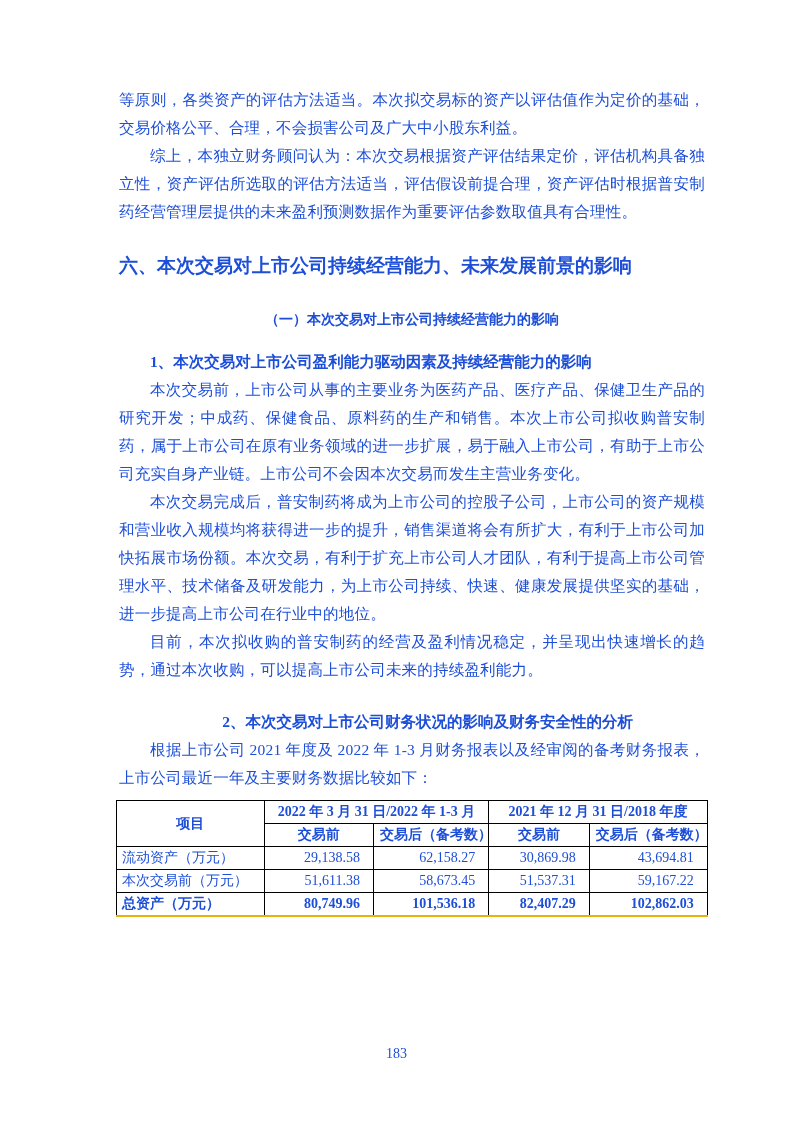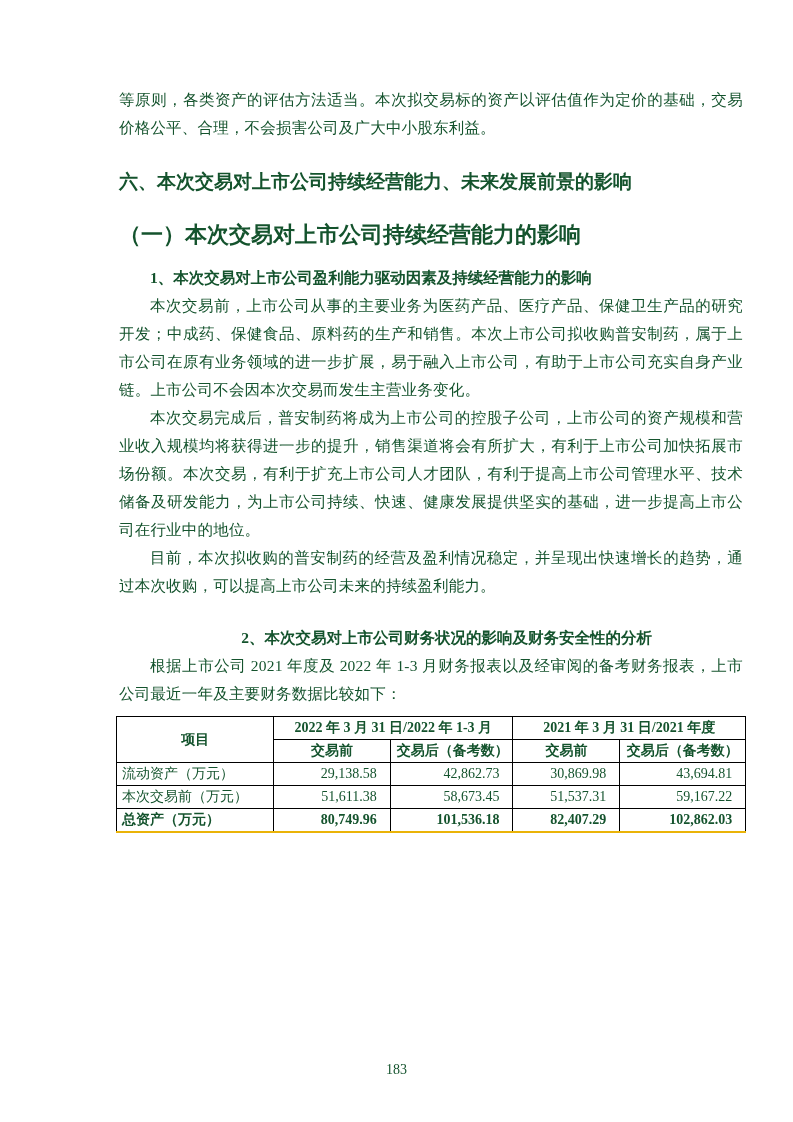--- a/index.html
+++ b/index.html
@@ -7,23 +7,23 @@
     padding: 0;
     background: #ffffff;
   }
   .page {
     position: relative;
     width: 793px;
     height: 1122px;
     margin: 0 auto;
     background: #ffffff;
     box-sizing: border-box;
-    padding: 86px 50px 0 119px;
+    padding: 86px 88px 0 119px;
     font-family: "Liberation Serif", "DejaVu Serif", serif;
-    color: #14532d;
+    color: #1d4ed8;
     overflow: hidden;
   }
   p.body {
     margin: 0;
     font-size: 15.5px;
     line-height: 28px;
     text-align: justify;
     text-indent: 2em;
     letter-spacing: 0.2px;
   }
@@ -31,23 +31,24 @@
   h1.sec {
     margin: 26px 0 26px 0;
     font-family: "Liberation Sans", "DejaVu Sans", sans-serif;
     font-size: 19px;
     line-height: 28px;
     font-weight: bold;
   }
   h2.subsec {
     margin: 4px 0 16px 0;
     font-family: "Liberation Sans", "DejaVu Sans", sans-serif;
-    font-size: 22px;
+    font-size: 14px;
     line-height: 26px;
     font-weight: bold;
+    text-align: center;
   }
   p.item-line {
     margin: 0;
     font-size: 15.5px;
     line-height: 28px;
     text-indent: 2em;
     font-weight: bold;
   }
   p.item-line.spaced { margin-top: 24px; text-align: center; }
   table.fin {
@@ -77,33 +78,34 @@
   }
   table.fin td.num {
     text-align: right;
     padding-right: 13px;
   }
   table.fin tr.total-row td { font-weight: bold; }
   .page-number {
     position: absolute;
     left: 0;
     right: 0;
-    bottom: 44px;
+    bottom: 60px;
     text-align: center;
     font-size: 14px;
     font-family: "Liberation Serif", "DejaVu Serif", serif;
   }
 </style>
 </head>
 <body>
 
 <div class="page">
 
   <p class="body no-indent">等原则，各类资产的评估方法适当。本次拟交易标的资产以评估值作为定价的基础，交易价格公平、合理，不会损害公司及广大中小股东利益。</p>
 
+  <p class="body">综上，本独立财务顾问认为：本次交易根据资产评估结果定价，评估机构具备独立性，资产评估所选取的评估方法适当，评估假设前提合理，资产评估时根据普安制药经营管理层提供的未来盈利预测数据作为重要评估参数取值具有合理性。</p>
 
   <h1 class="sec">六、本次交易对上市公司持续经营能力、未来发展前景的影响</h1>
 
   <h2 class="subsec">（一）本次交易对上市公司持续经营能力的影响</h2>
 
   <p class="item-line">1、本次交易对上市公司盈利能力驱动因素及持续经营能力的影响</p>
 
   <p class="body">本次交易前，上市公司从事的主要业务为医药产品、医疗产品、保健卫生产品的研究开发；中成药、保健食品、原料药的生产和销售。本次上市公司拟收购普安制药，属于上市公司在原有业务领域的进一步扩展，易于融入上市公司，有助于上市公司充实自身产业链。上市公司不会因本次交易而发生主营业务变化。</p>
 
   <p class="body">本次交易完成后，普安制药将成为上市公司的控股子公司，上市公司的资产规模和营业收入规模均将获得进一步的提升，销售渠道将会有所扩大，有利于上市公司加快拓展市场份额。本次交易，有利于扩充上市公司人才团队，有利于提高上市公司管理水平、技术储备及研发能力，为上市公司持续、快速、健康发展提供坚实的基础，进一步提高上市公司在行业中的地位。</p>
@@ -119,34 +121,34 @@
       <col style="width:25%">
       <col style="width:18.5%">
       <col style="width:19.5%">
       <col style="width:17%">
       <col style="width:20%">
     </colgroup>
     <thead>
       <tr>
         <th rowspan="2">项目</th>
         <th colspan="2">2022 年 3 月 31 日/2022 年 1-3 月</th>
-        <th colspan="2">2021 年 3 月 31 日/2021 年度</th>
+        <th colspan="2">2021 年 12 月 31 日/2018 年度</th>
       </tr>
       <tr>
         <th>交易前</th>
         <th>交易后（备考数）</th>
         <th>交易前</th>
         <th>交易后（备考数）</th>
       </tr>
     </thead>
     <tbody>
       <tr>
         <td class="label">流动资产（万元）</td>
         <td class="num">29,138.58</td>
-        <td class="num">42,862.73</td>
+        <td class="num">62,158.27</td>
         <td class="num">30,869.98</td>
         <td class="num">43,694.81</td>
       </tr>
       <tr>
         <td class="label">本次交易前（万元）</td>
         <td class="num">51,611.38</td>
         <td class="num">58,673.45</td>
         <td class="num">51,537.31</td>
         <td class="num">59,167.22</td>
       </tr>

